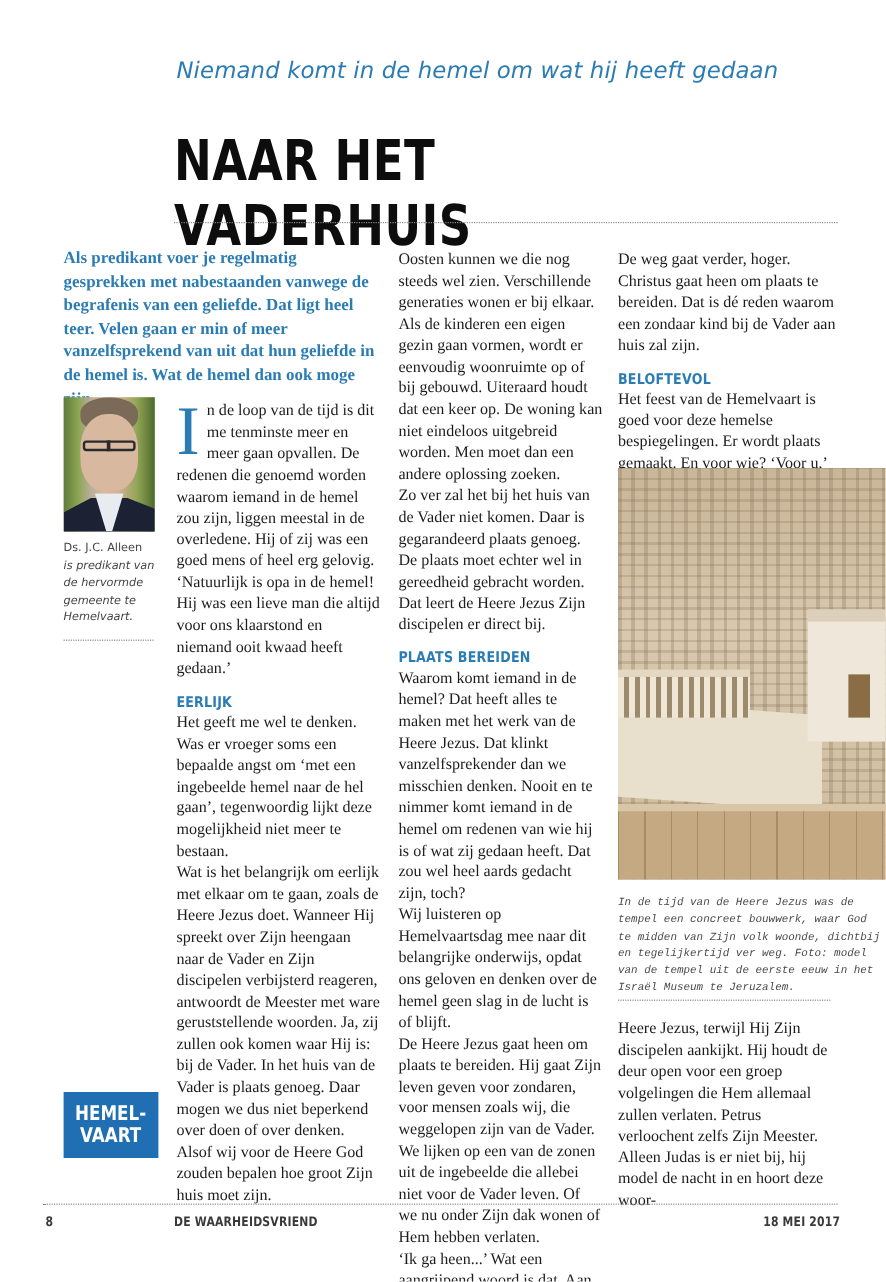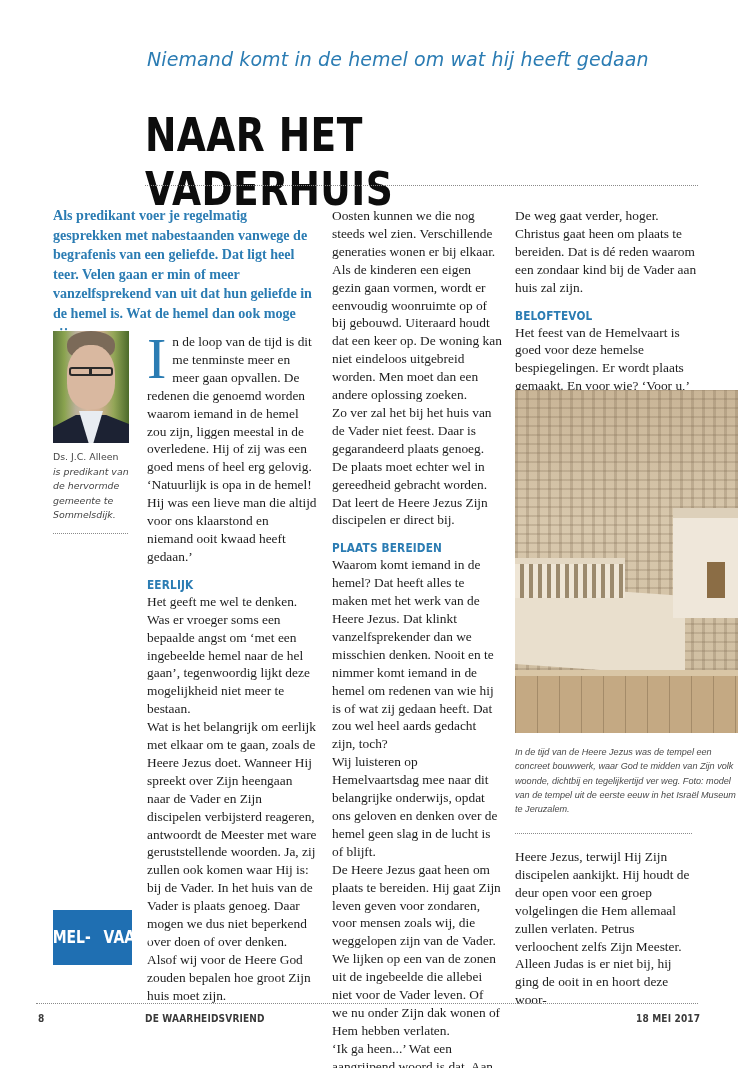--- a/index.html
+++ b/index.html
@@ -68,29 +68,29 @@
   .photo .court { position: absolute; left: 0; top: 200px; width: 170px; height: 80px; background: #e9dfcd; transform: skewY(4deg); }
   .photo .colonnade { position: absolute; left: 0; top: 168px; width: 110px; height: 40px;
     background: repeating-linear-gradient(90deg, #efe6d6 0 5px, #9c8a6d 5px 9px); border-top: 6px solid #e4d8c3; }
   .photo .temple { position: absolute; left: 158px; top: 118px; width: 65px; height: 110px; background: #efe7da; border-top: 10px solid #ddd0ba; }
   .photo .temple-door { position: absolute; left: 192px; top: 172px; width: 18px; height: 36px; background: #8b6d45; }
   .photo .wall { position: absolute; left: 0; top: 280px; width: 223px; height: 63px; background: #c4a983;
     background-image: repeating-linear-gradient(90deg, rgba(90,70,45,0.3) 0 1px, transparent 1px 22px); border-top: 6px solid #d9c6a6; }
 
   .caption-right {
     position: absolute; left: 515px; top: 745px; width: 222px;
-    font-family: Liberation Sans, sans-serif; font-style: italic;
+    font-family: Liberation Mono, monospace; font-style: italic;
     font-size: 9.1px; line-height: 14.3px; color: #4a4a4a;
   }
 
   .badge {
     position: absolute; left: 53px; top: 910px; width: 79px; height: 55px;
     background: #1f6fb2; color: #ffffff;
     font-family: "DejaVu Sans", sans-serif; font-weight: bold; font-size: 17px; line-height: 19px;
-    display: flex; align-items: center; justify-content: center; text-align: center;
+    display: flex; flex-direction: column; align-items: center; justify-content: center; text-align: center;
   }
   .badge span { display: block; transform: scaleX(0.82); }
 
   .footer { position: absolute; top: 1012px; font-family: "DejaVu Sans", sans-serif; font-weight: bold;
     font-size: 11px; color: #3a3a3a; transform: scaleX(0.82); transform-origin: left; letter-spacing: 0.2px; }
 </style>
 </head>
 <body>
 
 <div class="kicker">Niemand komt in de hemel om wat hij heeft gedaan</div>
@@ -102,36 +102,36 @@
 <div class="portrait">
   <div class="hair"></div>
     <div class="face"></div>
     <div class="glasses"></div>
     <div class="bridge"></div>
   <div class="jacket"></div>
     <div class="shirt"></div>
 </div>
 <div class="caption-left">
   <span>Ds. J.C. Alleen</span><br>
-  <span class="it">is predikant van de hervormde gemeente te Sommelsdijk.</span>
+  <span class="it">is predikant van de hervormde gemeente te Hemelvaart.</span>
 </div>
 <div class="dots" style="left:53px; top:533px; width:75px;"></div>
 
 <div class="col" style="left:147px; top:333px; width:170px;">
   <p><span class="dropcap">I</span><span>n de loop van de tijd is dit me tenminste meer en meer gaan opvallen. De redenen die genoemd worden waarom iemand in de hemel zou zijn, liggen meestal in de overledene. Hij of zij was een goed mens of heel erg gelovig. ‘Natuurlijk is opa in de hemel! Hij was een lieve man die altijd voor ons klaarstond en niemand ooit kwaad heeft gedaan.’</span></p>
   <div class="gap"></div>
   <span class="subhead">EERLIJK</span>
   <p>Het geeft me wel te denken. Was er vroeger soms een bepaalde angst om ‘met een ingebeelde hemel naar de hel gaan’, tegenwoordig lijkt deze mogelijkheid niet meer te bestaan.</p>
   <p>Wat is het belangrijk om eerlijk met elkaar om te gaan, zoals de Heere Jezus doet. Wanneer Hij spreekt over Zijn heengaan naar de Vader en Zijn discipelen verbijsterd reageren, antwoordt de Meester met ware geruststellende woorden. Ja, zij zullen ook komen waar Hij is: bij de Vader. In het huis van de Vader is plaats genoeg. Daar mogen we dus niet beperkend over doen of over denken. Alsof wij voor de Heere God zouden bepalen hoe groot Zijn huis moet zijn.</p>
 
 </div>
 
 <div class="col" style="left:332px; top:207px; width:170px;">
   <p>Oosten kunnen we die nog steeds wel zien. Verschillende generaties wonen er bij elkaar. Als de kinderen een eigen gezin gaan vormen, wordt er eenvoudig woonruimte op of bij gebouwd. Uiteraard houdt dat een keer op. De woning kan niet eindeloos uitgebreid worden. Men moet dan een andere oplossing zoeken.</p>
-  <p>Zo ver zal het bij het huis van de Vader niet feest. Daar is gegarandeerd plaats genoeg. De plaats moet echter wel in gereedheid gebracht worden. Dat leert de Heere Jezus Zijn discipelen er direct bij.</p>
+  <p>Zo ver zal het bij het huis van de Vader niet komen. Daar is gegarandeerd plaats genoeg. De plaats moet echter wel in gereedheid gebracht worden. Dat leert de Heere Jezus Zijn discipelen er direct bij.</p>
   <div class="gap"></div>
   <span class="subhead">PLAATS BEREIDEN</span>
   <p>Waarom komt iemand in de hemel? Dat heeft alles te maken met het werk van de Heere Jezus. Dat klinkt vanzelfsprekender dan we misschien denken. Nooit en te nimmer komt iemand in de hemel om redenen van wie hij is of wat zij gedaan heeft. Dat zou wel heel aards gedacht zijn, toch?</p>
   <p>Wij luisteren op Hemelvaartsdag mee naar dit belangrijke onderwijs, opdat ons geloven en denken over de hemel geen slag in de lucht is of blijft.</p>
   <p>De Heere Jezus gaat heen om plaats te bereiden. Hij gaat Zijn leven geven voor zondaren, voor mensen zoals wij, die weggelopen zijn van de Vader. We lijken op een van de zonen uit de ingebeelde die allebei niet voor de Vader leven. Of we nu onder Zijn dak wonen of Hem hebben verlaten.</p>
   <p>‘Ik ga heen...’ Wat een aangrijpend woord is dat. Aan het kruis gaf de Vader niet thuis voor Zijn Zoon. Het was de hel voor Hem. Hij is verlaten van de Vader, opdat wij door God aangenomen en nimmermeer van Hem verlaten zouden worden.</p>
 </div>
 
 <div class="col" style="left:515px; top:207px; width:182px;">
   <p>De weg gaat verder, hoger. Christus gaat heen om plaats te bereiden. Dat is dé reden waarom een zondaar kind bij de Vader aan huis zal zijn.</p>
@@ -146,21 +146,21 @@
     <div class="colonnade"></div>
   <div class="temple"></div>
     <div class="temple-door"></div>
     <div class="wall"></div>
 </div>
 <div class="caption-right">In de tijd van de Heere Jezus was de tempel een concreet bouwwerk, waar God te midden van Zijn volk woonde, dichtbij en tegelijkertijd ver weg. Foto: model van de tempel uit de eerste eeuw in het Israël Museum te Jeruzalem.</div>
 <div class="dots" style="left:515px; top:833px; width:177px;"></div>
 
 <div class="col" style="left:515px; top:848px; width:182px;">
   <p>Heere Jezus, terwijl Hij Zijn discipelen aankijkt. Hij houdt de deur open voor een groep volgelingen die Hem allemaal zullen verlaten. Petrus verloochent zelfs Zijn Meester.</p>
-  <p>Alleen Judas is er niet bij, hij ging de ooit in en hoort deze woor-</p>
+  <p>Alleen Judas is er niet bij, hij model de nacht in en hoort deze woor-</p>
 </div>
 
 <div class="badge">
   <span>HEMEL-</span>
   <span>VAART</span>
 </div>
 
 <div class="dots" style="left:36px; top:1003px; width:662px;"></div>
 <div class="footer" style="left:38px;">8</div>
 <div class="footer" style="left:145px;">DE WAARHEIDSVRIEND</div>

